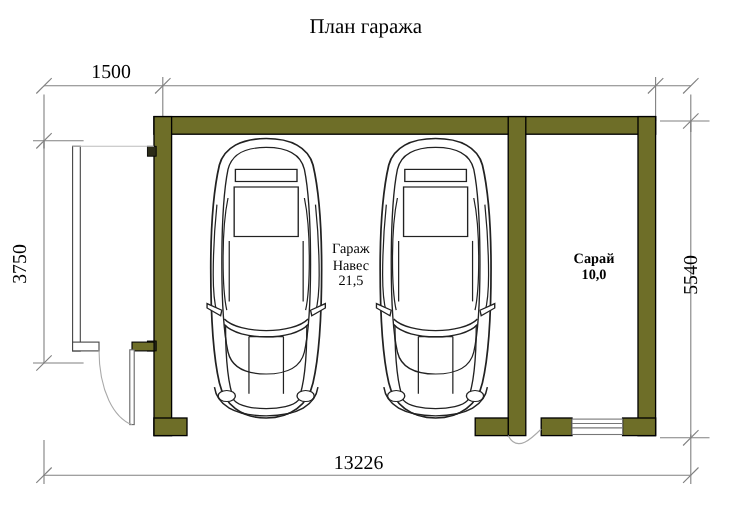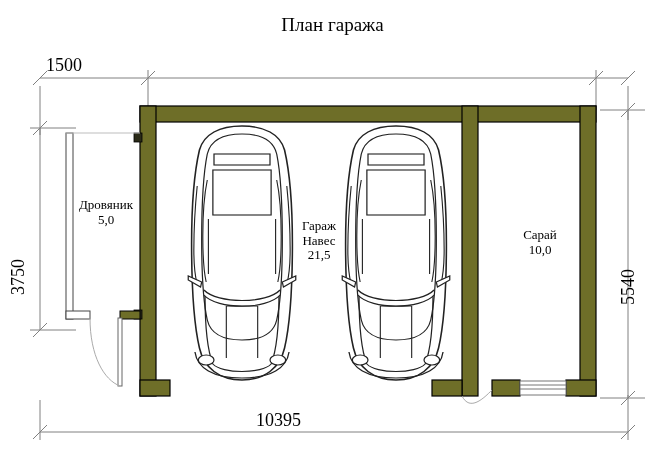--- a/index.html
+++ b/index.html
@@ -38,34 +38,34 @@
   }
   #page-title {
     left: 0;
     top: 14px;
     width: 665px;
     text-align: center;
     font-size: 19px;
   }
   .dim-label {
     font-size: 18px;
-    text-align: left;
+    text-align: center;
   }
   .dim-label.vertical {
     writing-mode: vertical-rl;
     transform: rotate(180deg);
     transform-origin: center center;
   }
   .room-label {
     font-size: 13px;
     text-align: center;
   }
   #label-drovyanik { left: 58px; top: 198px; width: 96px; }
   #label-garage    { left: 272px; top: 219px; width: 94px; }
-  #label-saray     { left: 494px; top: 228px; width: 92px; }
+  #label-saray     { left: 494px; top: 228px; width: 92px; font-weight: bold; }
 
   #dim-1500  { left: 46px;  top: 55px;  width: 110px; }
   #dim-8895  { left: 300px; top: 55px;  width: 140px; }
   #dim-10395 { left: 256px; top: 410px; width: 140px; }
   #dim-3750  { left: 8px;   top: 185px; height: 110px; width: 26px; }
   #dim-5540  { left: 618px; top: 195px; height: 110px; width: 26px; }
 </style>
 </head>
 <body>
 
@@ -216,25 +216,23 @@
     </g>
     <g transform="translate(340,124) scale(1.12,1.00)">
       <use href="#car-symbol" x="0" y="0"></use>
     </g>
 
   </svg>
 
   <div class="txt" id="page-title">План гаража</div>
 
   <div class="txt dim-label" id="dim-1500">1500</div>
-  <div class="txt dim-label" id="dim-10395">10395</div>
+  <div class="txt dim-label" id="dim-10395">13226</div>
   <div class="txt dim-label vertical" id="dim-3750">3750</div>
   <div class="txt dim-label vertical" id="dim-5540">5540</div>
 
-  <div class="txt room-label" id="label-drovyanik">Дровяник
-5,0</div>
   <div class="txt room-label" id="label-garage">Гараж
 Навес
 21,5</div>
   <div class="txt room-label" id="label-saray">Сарай
 10,0</div>
 
 </div>
 
 </body></html>

